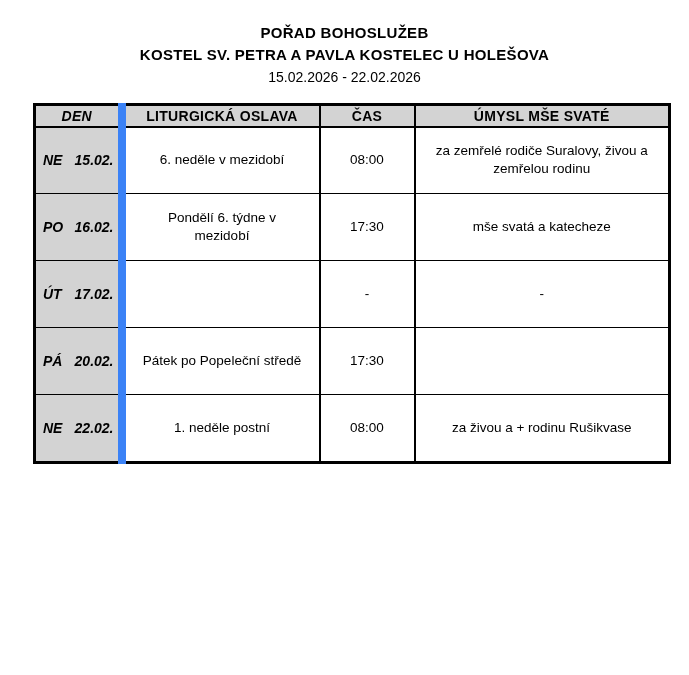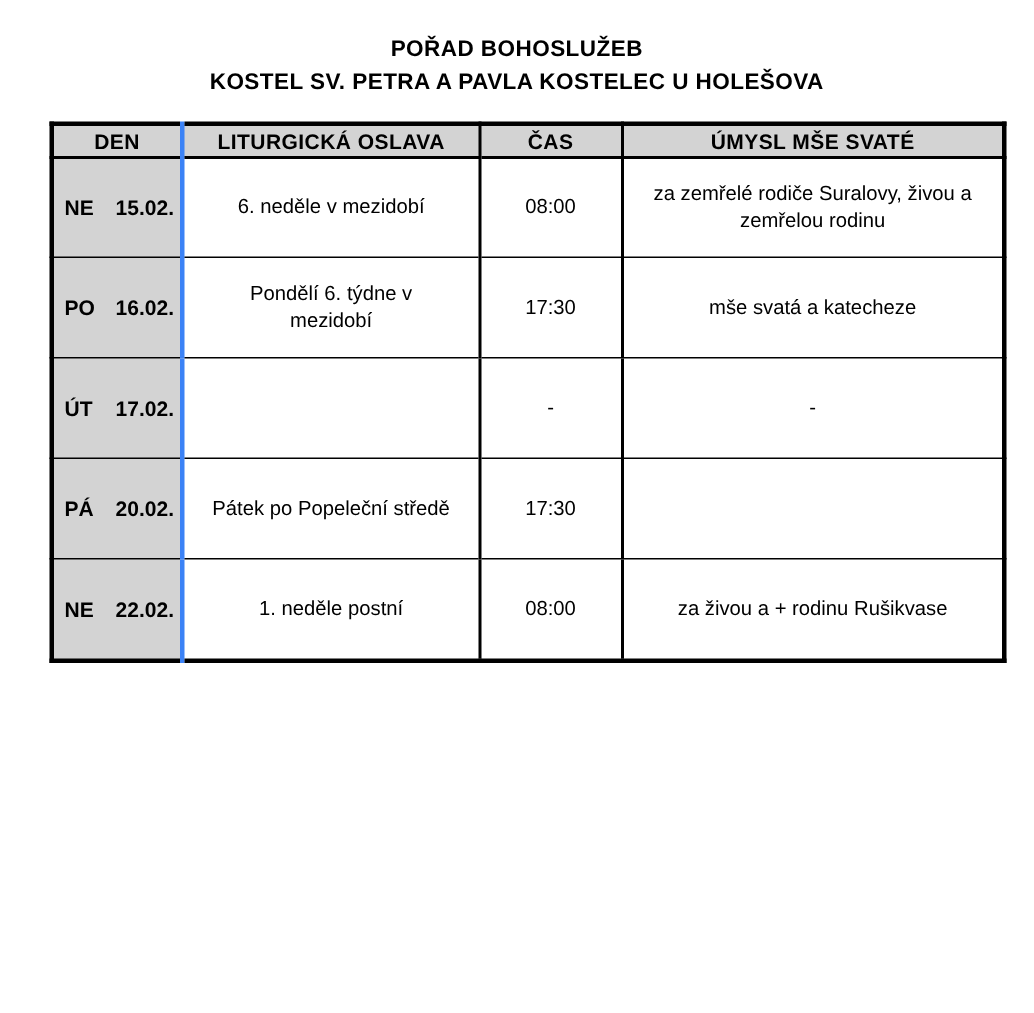--- a/index.html
+++ b/index.html
@@ -29,21 +29,21 @@
   col.c-intention { width: 255px; }
 
   th {
     background: #d3d3d3;
     font-size: 14px; font-weight: bold;
     letter-spacing: 0.3px;
     height: 22px; padding: 0 2px;
     border-bottom: 2px solid #000;
     text-align: center; vertical-align: middle;
   }
-  th:first-child, tbody td:first-child { border-right: 3px solid #3b82f6; }
+  th:first-child, tbody td:first-child { border-right: 8px solid #3b82f6; font-style: italic; }
   th + th, tbody td + td { border-left: 2px solid #000; }
 
   tbody tr { height: 67px; }
   tbody tr:last-child { height: 68px; }
   tbody td {
     font-size: 13.5px;
     text-align: center; vertical-align: middle;
     padding: 2px 5px;
     white-space: pre-line;
     line-height: 1.35;
@@ -58,20 +58,21 @@
     padding: 0 4px 0 7px;
   }
   .day-wrap { display: flex; justify-content: space-between; align-items: flex-start; }
 </style>
 </head>
 <body>
 
 <div class="title-block">
   <div class="title-line1">POŘAD BOHOSLUŽEB</div>
   <div class="title-line2">KOSTEL SV. PETRA A PAVLA KOSTELEC U HOLEŠOVA</div>
+  <div class="title-line3">15.02.2026 - 22.02.2026</div>
 </div>
 
 <table class="schedule">
   <colgroup>
     <col class="c-day">
       <col class="c-liturgy">
       <col class="c-time">
       <col class="c-intention">
   </colgroup>
   <thead>

